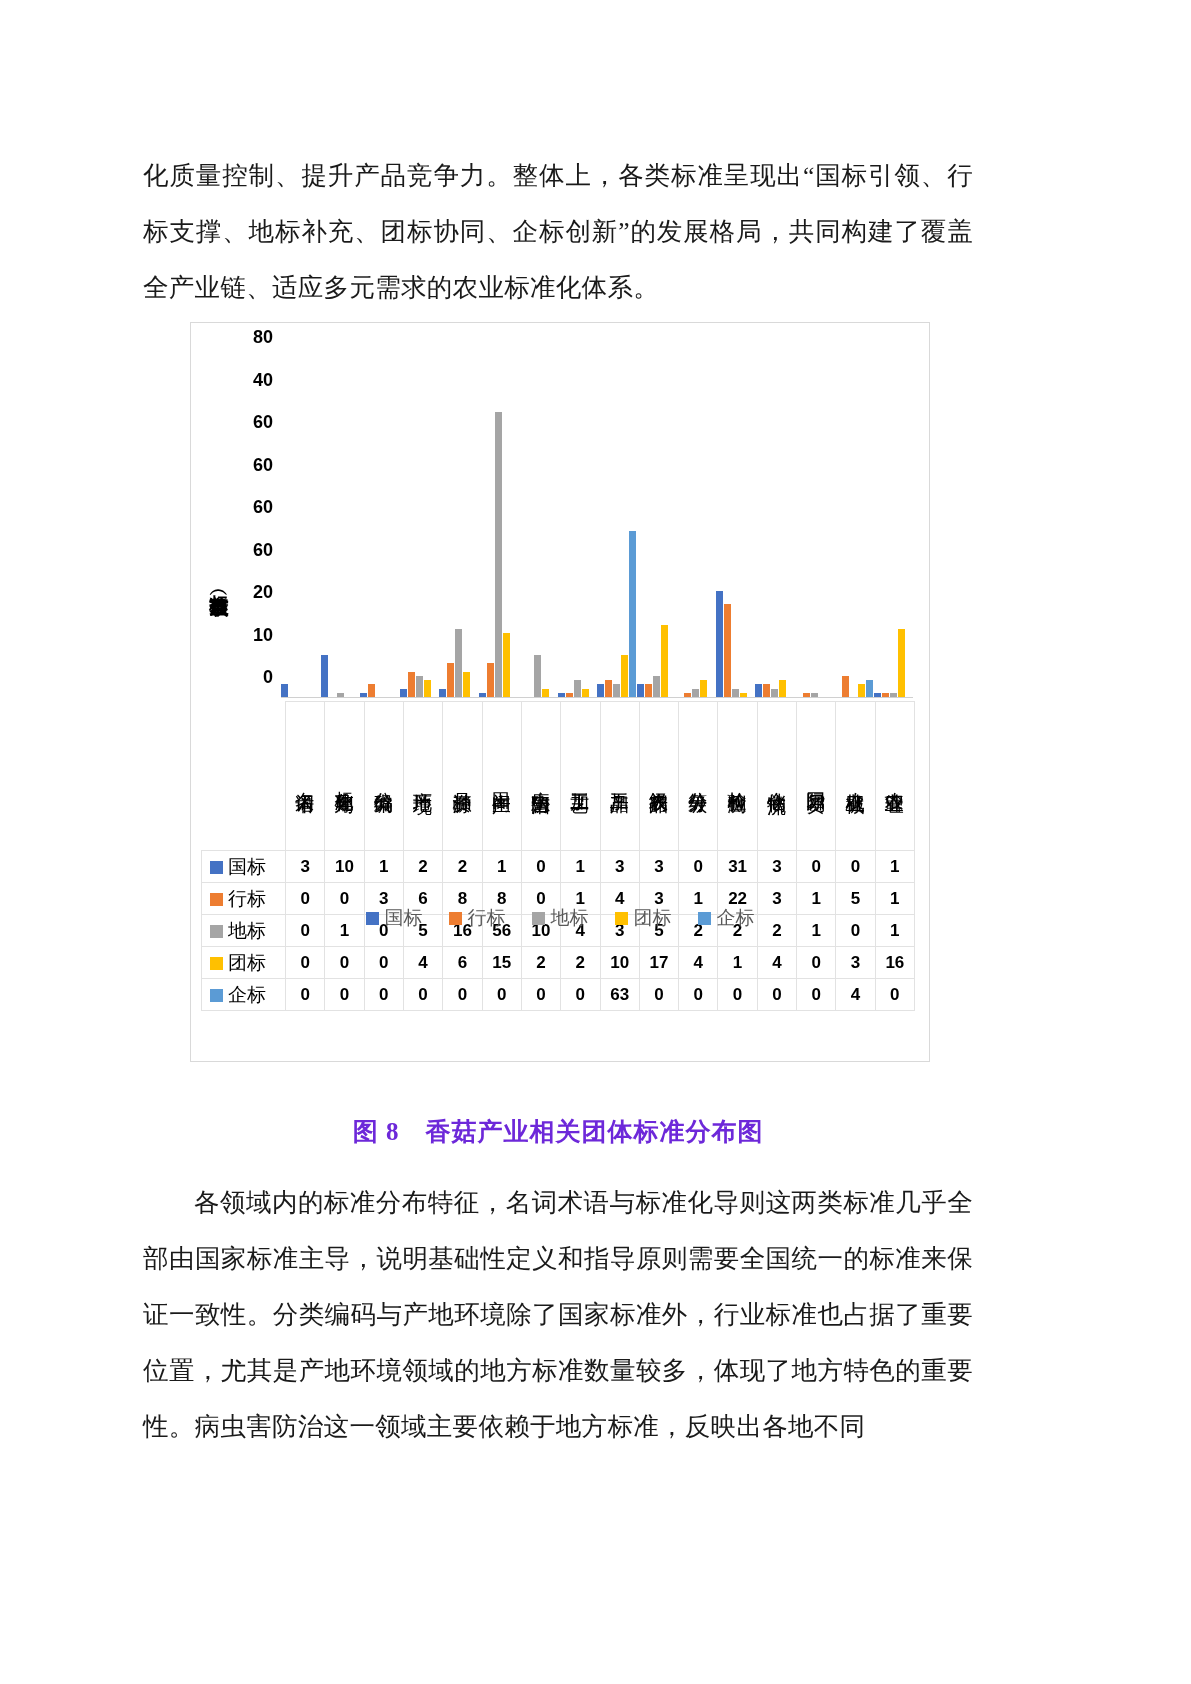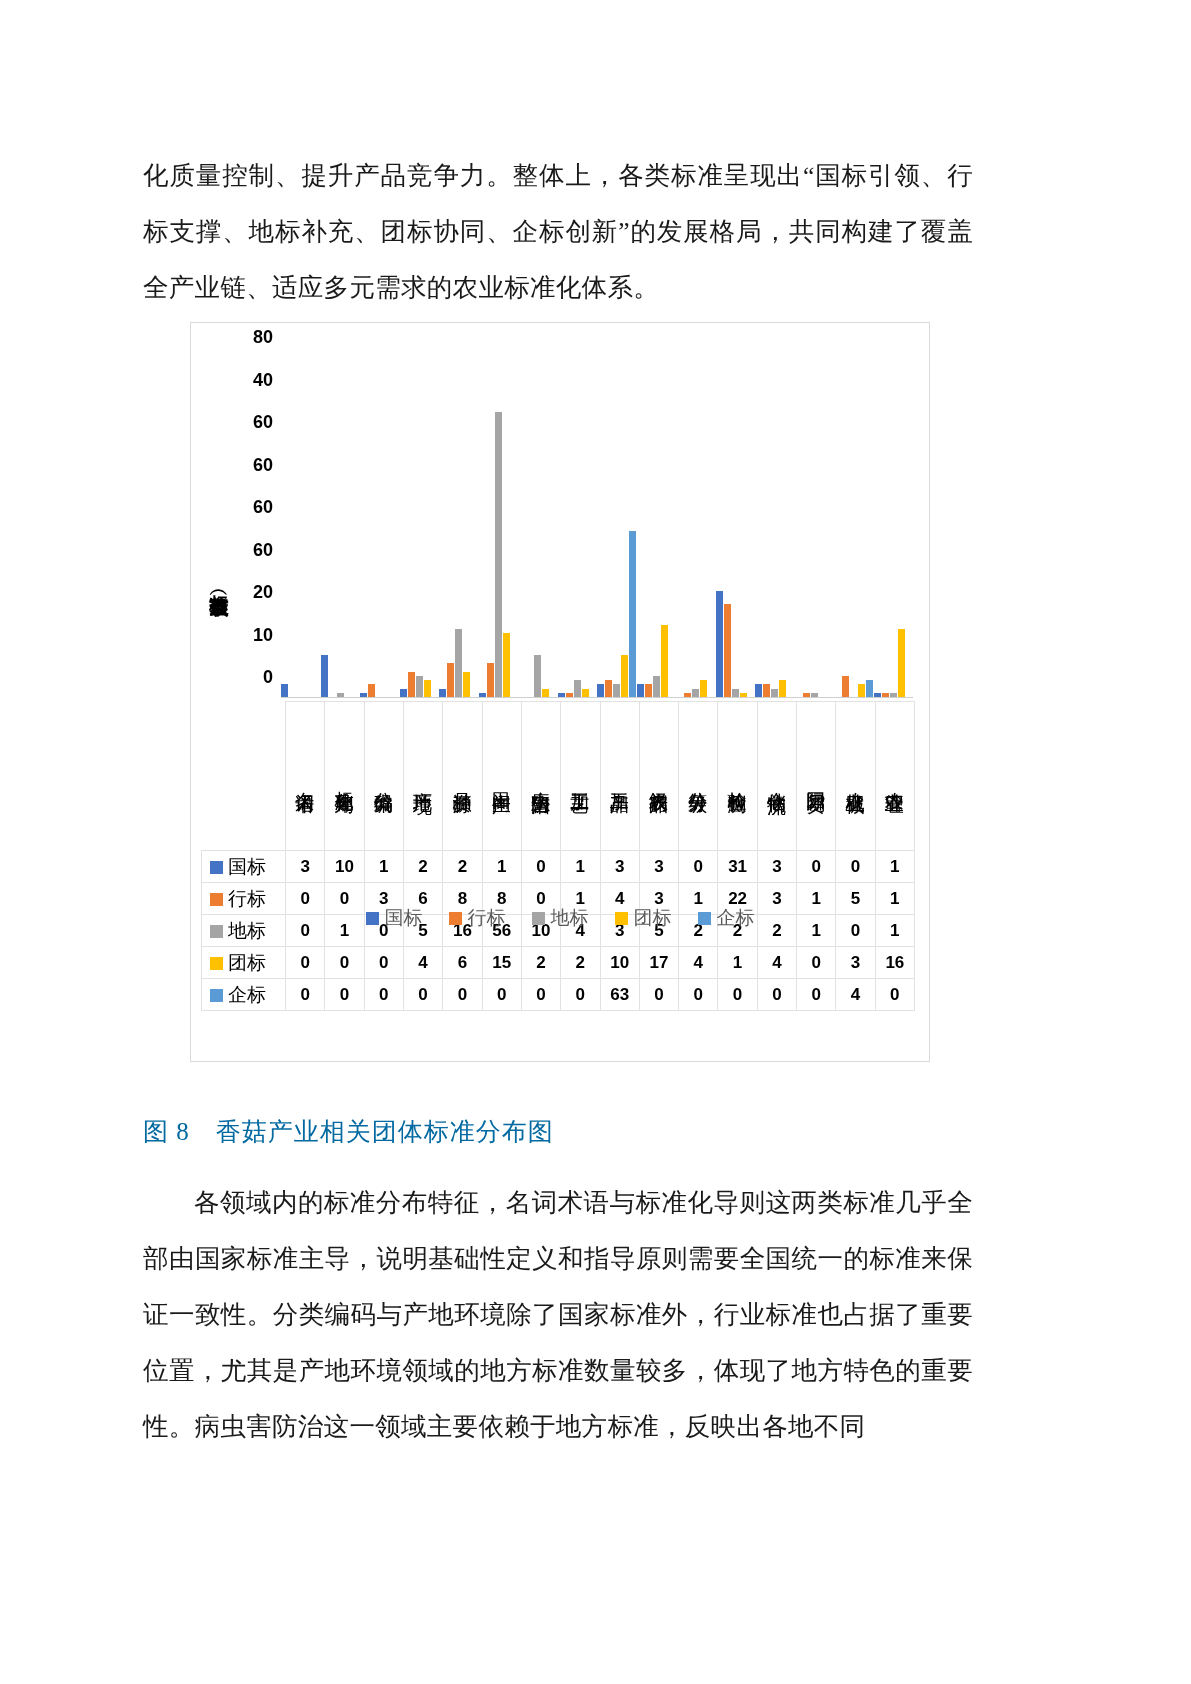--- a/index.html
+++ b/index.html
@@ -182,25 +182,26 @@
     color: #595959;
   }
   .legend .li { display: flex; align-items: center; gap: 6px; white-space: nowrap;}
   .legend .sw { width: 13px; height: 13px; display: inline-block; }
 
   .fig-caption {
     position: absolute;
     left: 143px;
     top: 1115px;
     width: 830px;
+    text-align: center;
     font-family: "Liberation Serif", "DejaVu Serif", serif;
-    font-weight: normal;
+    font-weight: bold;
     font-size: 25px;
     letter-spacing: 1px;
-    color: #0369a1;
+    color: #6d28d9;
   }
   .lower-text {
     position: absolute;
     left: 143px;
     top: 1175px;
     width: 830px;
   }
   .page-number {
     position: absolute;
     left: 0;

